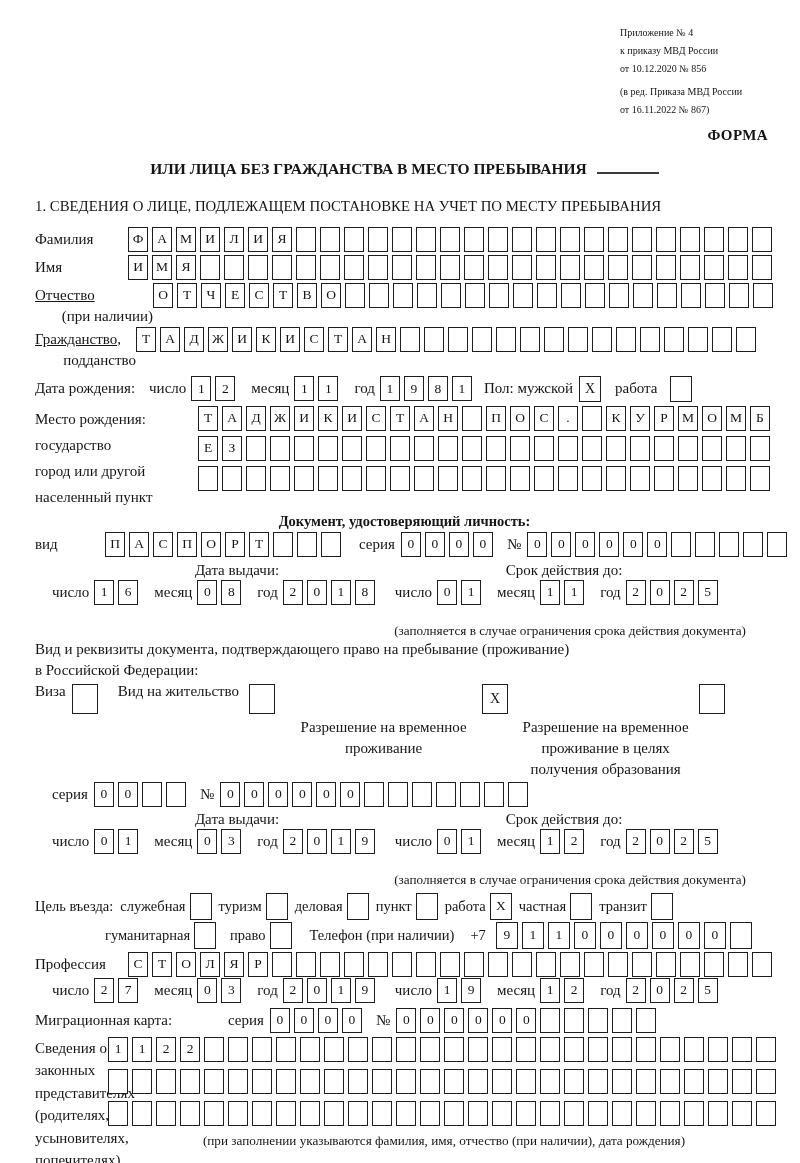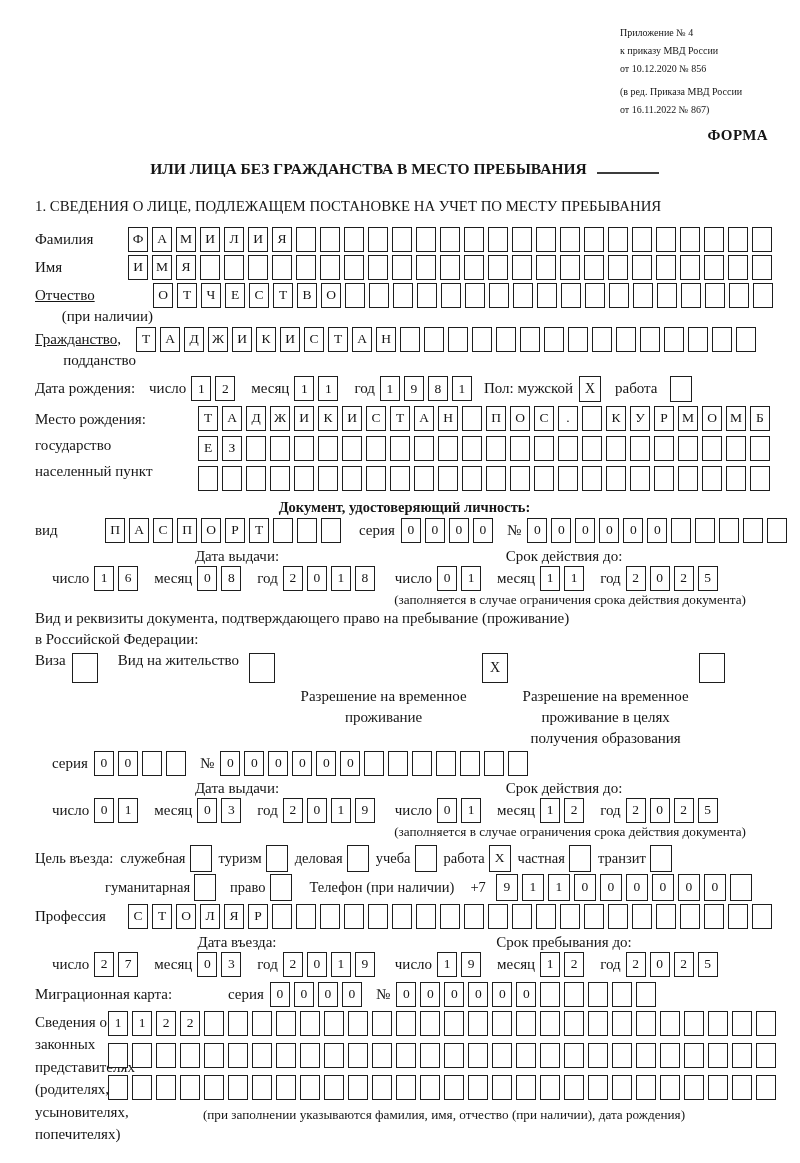--- a/index.html
+++ b/index.html
@@ -33,21 +33,21 @@
 
   .center-bold{font-weight:bold;text-align:center;font-size:14.5px;margin-top:2px;line-height:18px;}
 
   .dates-head{display:flex;font-size:15px;margin-top:4px;line-height:18px;}
   .dh1{width:404px;text-align:center;flex:0 0 auto;}
   .dh2{width:250px;text-align:center;flex:0 0 auto;}
   .date-row{display:flex;align-items:center;font-size:15px;margin-top:1px;padding-left:17px;}
   .dsp{margin-right:5px;}
   .mlA{margin-left:12px;}
   .dright{display:flex;align-items:center;margin-left:16px;}
-  .note-right{font-size:13.2px;line-height:16px;text-align:right;padding-right:28px;margin-top:1px;}
+  .note-right{font-size:13.2px;line-height:16px;text-align:right;padding-right:28px;margin-top:18px;}
 
   .para{font-size:15px;line-height:21px;}
 
   .opts{display:flex;align-items:flex-start;margin-top:2px;font-size:15px;}
   .opt{display:flex;align-items:flex-start;flex:0 0 auto;}
   .opt .cell{margin-left:6px;margin-top:1px;}
   .optc{text-align:center;line-height:21px;margin-top:34px;}
   .opt2{margin-left:20px;}
   .opt3{margin-left:16px;}
   .opt4{margin-left:10px;}
@@ -242,20 +242,21 @@
     <span style="margin-left:8px">Пол: мужской</span>
     <span class="cell checkbox" style="margin-left:6px">X</span>
     <span style="margin-left:14px">работа</span>
     <span class="cell checkbox" style="margin-left:12px"></span>
   </div>
 
   <div class="place">
     <div class="place-labels">
       <div>Место рождения:</div>
       <div>государство</div>
+      <div>город или другой</div>
       <div>населенный пункт</div>
     </div>
     <div class="place-cells">
       <div class="cells">
           <span class="cell">Т</span>
           <span class="cell">А</span>
           <span class="cell">Д</span>
           <span class="cell">Ж</span>
           <span class="cell">И</span>
           <span class="cell">К</span>
@@ -511,21 +512,21 @@
   <div class="note-right">(заполняется в случае ограничения срока действия документа)</div>
 
   <div class="frow purpose" style="margin-top:5px">
     <span>Цель въезда:</span>
     <span class="pml">служебная</span>
     <span class="cell"></span>
     <span class="pml">туризм</span>
     <span class="cell"></span>
     <span class="pml">деловая</span>
     <span class="cell"></span>
-    <span class="pml">учеба</span>
+    <span class="pml">пункт</span>
     <span class="cell"></span>
     <span class="pml">работа</span>
     <span class="cell">X</span>
     <span class="pml">частная</span>
     <span class="cell"></span>
     <span class="pml">транзит</span>
     <span class="cell"></span>
   </div>
 
   <div class="frow purpose" style="margin-top:2px;padding-left:70px">
@@ -575,24 +576,20 @@
         <span class="cell"></span>
         <span class="cell"></span>
         <span class="cell"></span>
         <span class="cell"></span>
         <span class="cell"></span>
         <span class="cell"></span>
         <span class="cell"></span>
       </span>
   </div>
 
-  <div class="dates-head">
-    <span class="dh1">Дата въезда:</span>
-    <span class="dh2">Срок пребывания до:</span>
-  </div>
   <div class="date-row">
     <span class="dsp">число</span>
     <span class="cells">
         <span class="cell">2</span>
         <span class="cell">7</span>
       </span>
     <span class="dsp mlA">месяц</span>
     <span class="cells">
         <span class="cell">0</span>
         <span class="cell">3</span>

